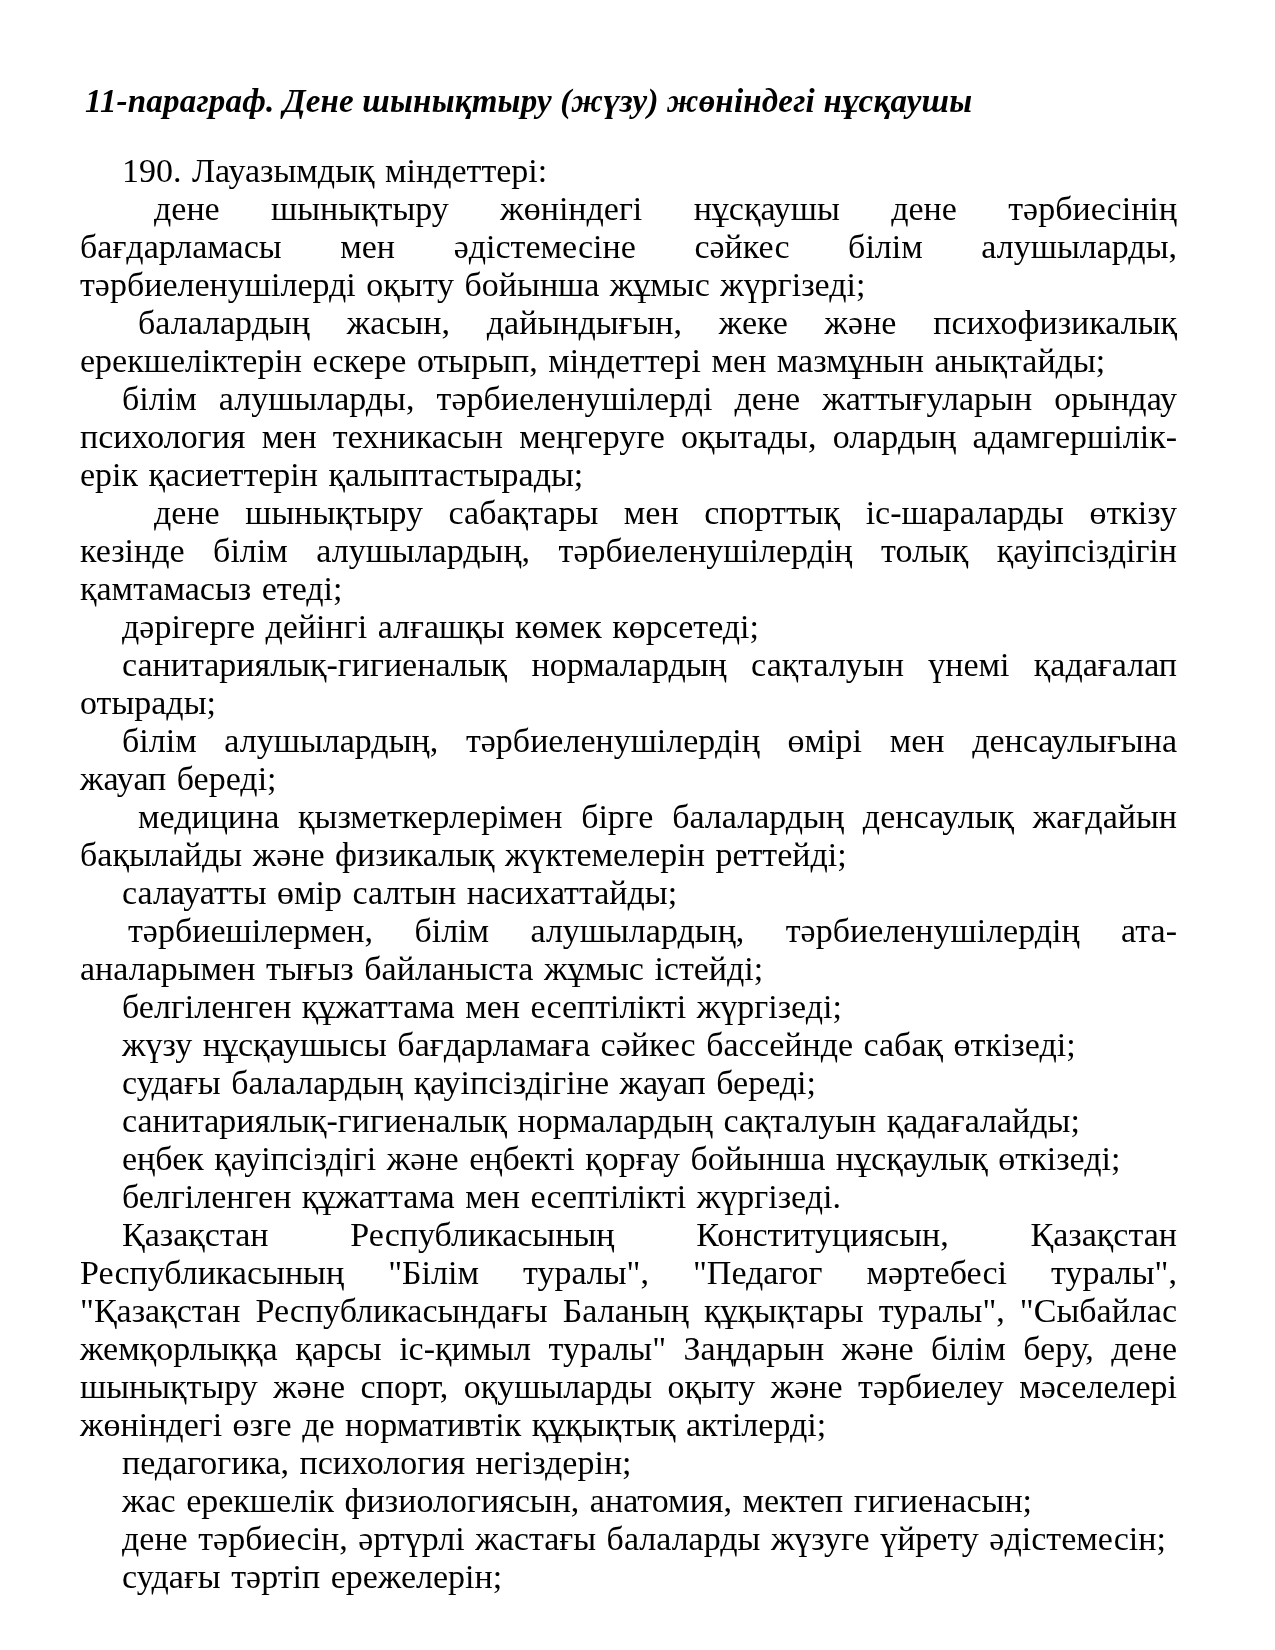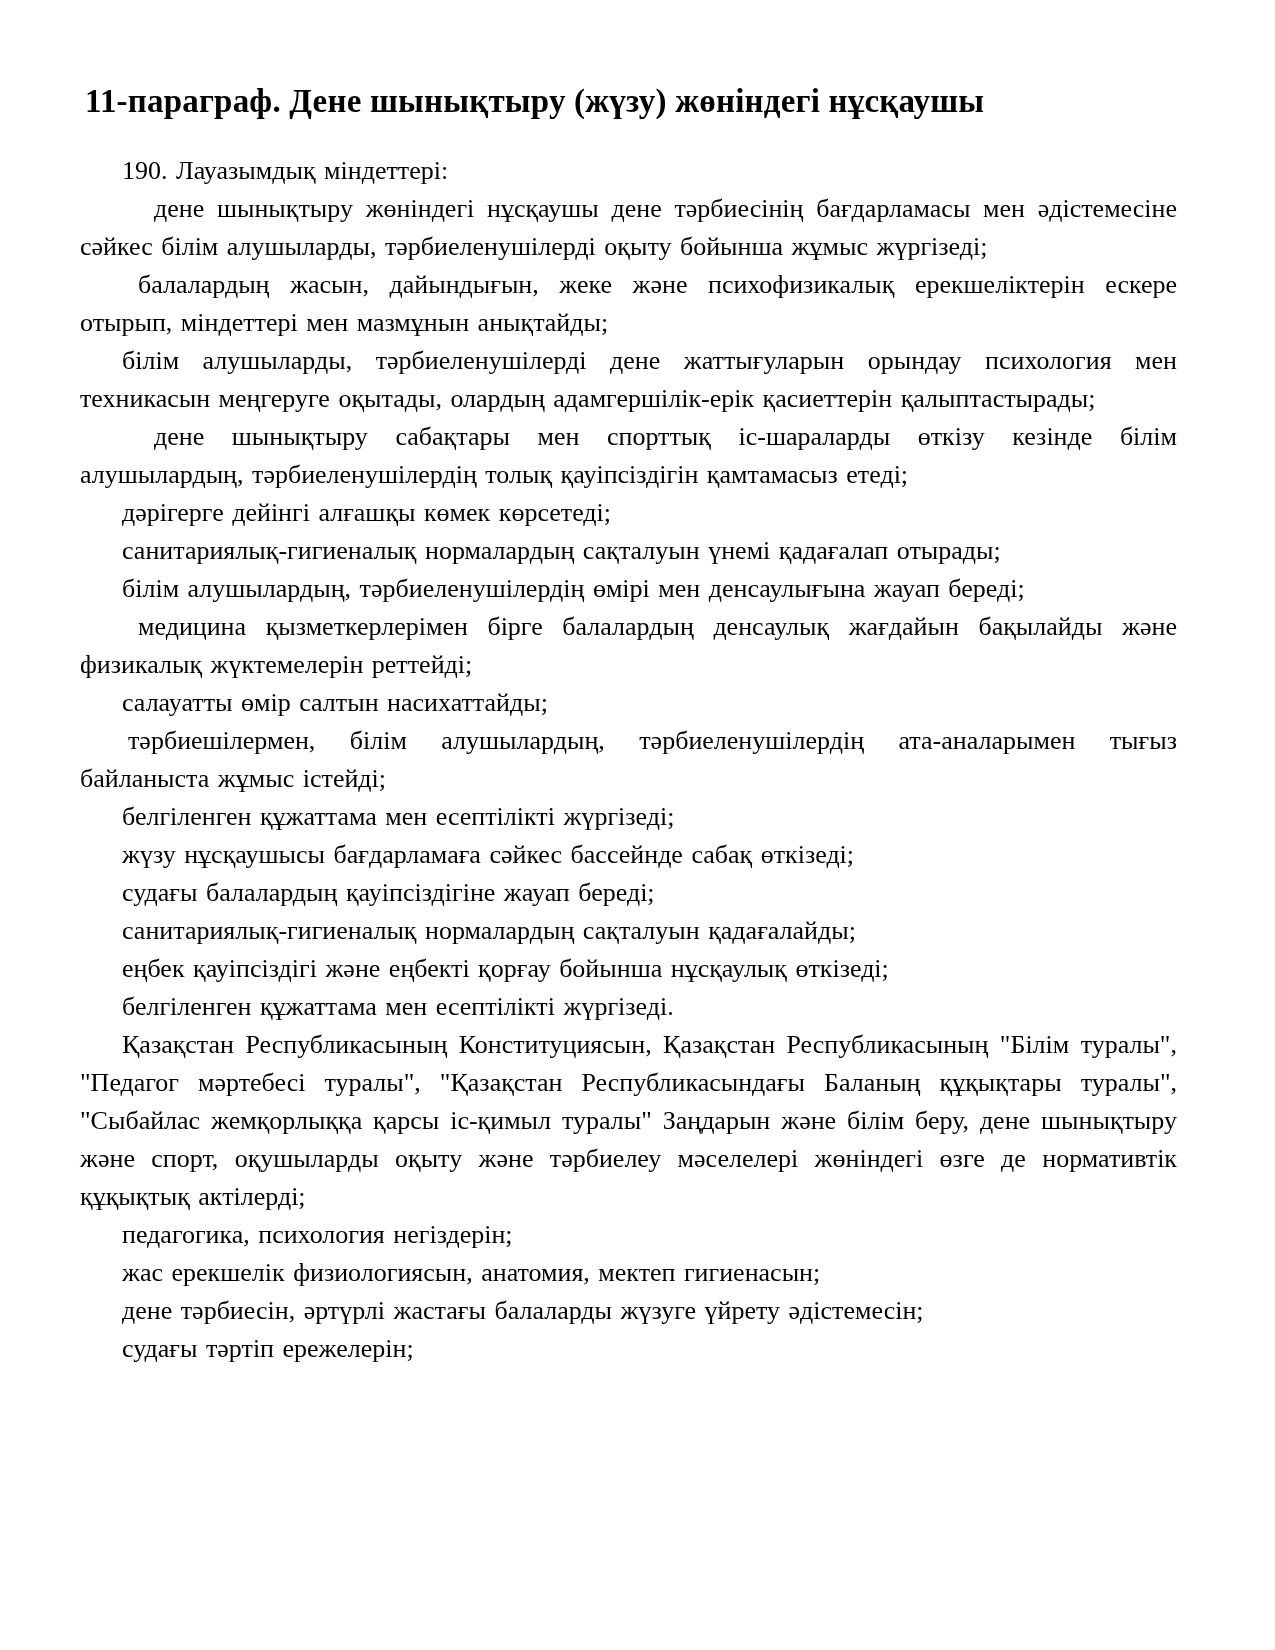--- a/index.html
+++ b/index.html
@@ -21,24 +21,25 @@
     height: 1650px;
     padding: 82px 98px 40px 80px;
     background: #ffffff;
   }
   .doc-heading {
     font-size: 33px;
     line-height: 38px;
     font-weight: bold;
     margin: 0 0 32px 5px;
     letter-spacing: 0.2px;
+    font-style: italic;
   }
   .para {
     margin: 0;
-    font-size: 26px;
+    font-size: 34px;
     line-height: 38px;
     text-align: justify;
     text-indent: 42px;
     word-spacing: 2px;
   }
   .indent-md { text-indent: 48px; }
   .indent-lg { text-indent: 58px; }
   .indent-xl { text-indent: 74px; }
 </style>
 </head>

